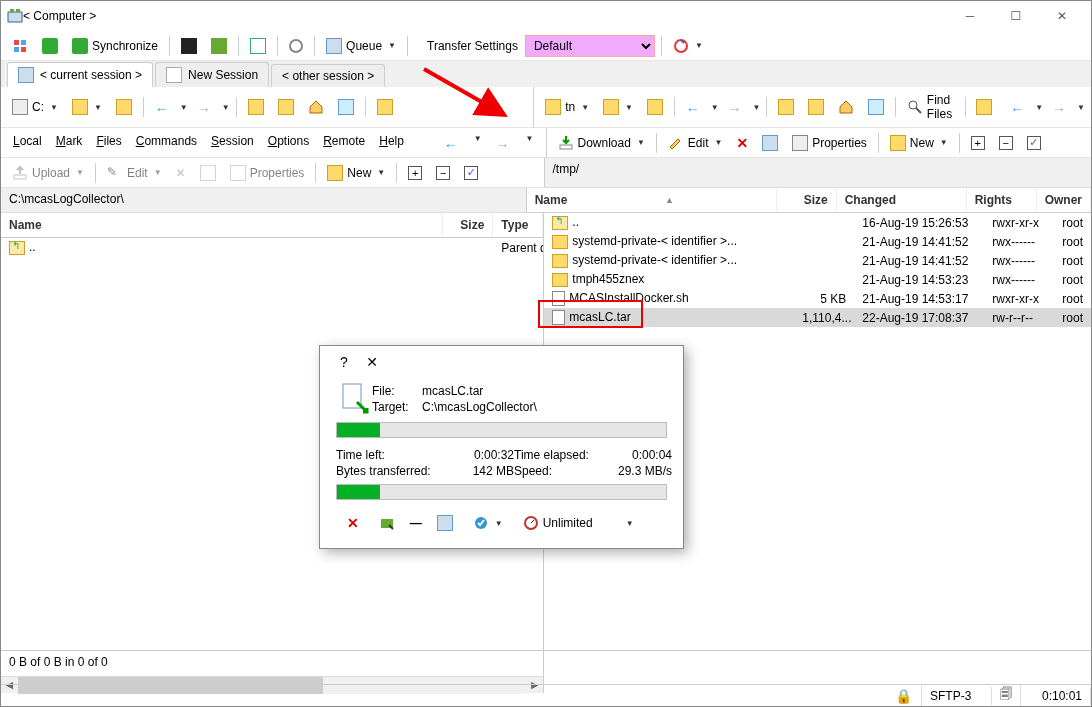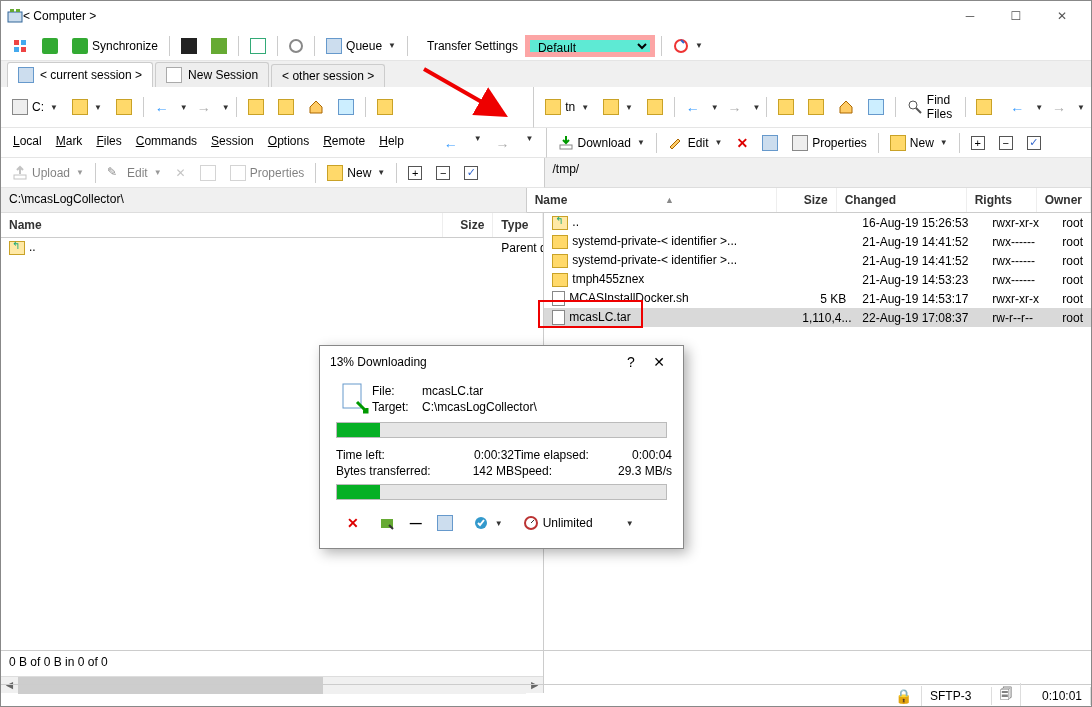--- a/index.html
+++ b/index.html
@@ -75,21 +75,21 @@
 .ic { display:inline-block; width:16px; height:16px; }
 .ic-folder-y{background:#ffd96a;border:1px solid #c9a227;}
 .ic-green{background:#3a3;border-radius:2px;}
 .ic-gear{border:2px solid #888;border-radius:50%;width:14px;height:14px;}
 .ic-x{color:#d00;font-weight:bold;font-size:14px;line-height:14px;}
 .arrow-l{color:#39f;font-size:14px;font-weight:bold;}
 .arrow-r{color:#aaa;font-size:14px;font-weight:bold;}
 .lock{color:#e6a800;font-size:14px;}
 .plus-box{width:14px;height:14px;border:1px solid #555;display:inline-flex;align-items:center;justify-content:center;font-size:11px;}
 
-select.combo { border:5px solid #fca5a5; height:22px; background:#5eead4; padding:0 4px;}
+select.combo { border:1px solid #fca5a5; height:22px; background:#f0abfc; padding:0 4px;}
 </style>
 </head>
 <body>
 
 <div class="titlebar">
   <span class="ic">
     <svg width="16" height="16">
         <rect x="1" y="4" width="14" height="10" fill="#cde" stroke="#369"></rect>
         <rect x="3" y="1" width="4" height="3" fill="#6a3"></rect>
         <rect x="9" y="1" width="4" height="3" fill="#6a3"></rect>
@@ -470,21 +470,20 @@
 <div class="status">
   <div class="wide"></div>
   <div><span class="lock">🔒</span></div>
   <div style="width:70px">SFTP-3</div>
   <div><span>🗐</span></div>
   <div style="width:70px;text-align:right">0:10:01</div>
 </div>
 
 <div class="dialog">
   <div class="dtitle">
-    <span class="t">13% Downloading</span>
     <span class="q">?</span>
     <span class="x">✕</span>
   </div>
   <div class="dbody">
     <div style="display:flex;">
       <div class="dicon">
           <svg width="30" height="34">
             <rect x="4" y="2" width="18" height="24" fill="#fff" stroke="#69c"></rect>
             <path d="M18 20 L28 30 M24 30 L28 30 L28 26" stroke="#090" stroke-width="3" fill="none"></path>
           </svg>

